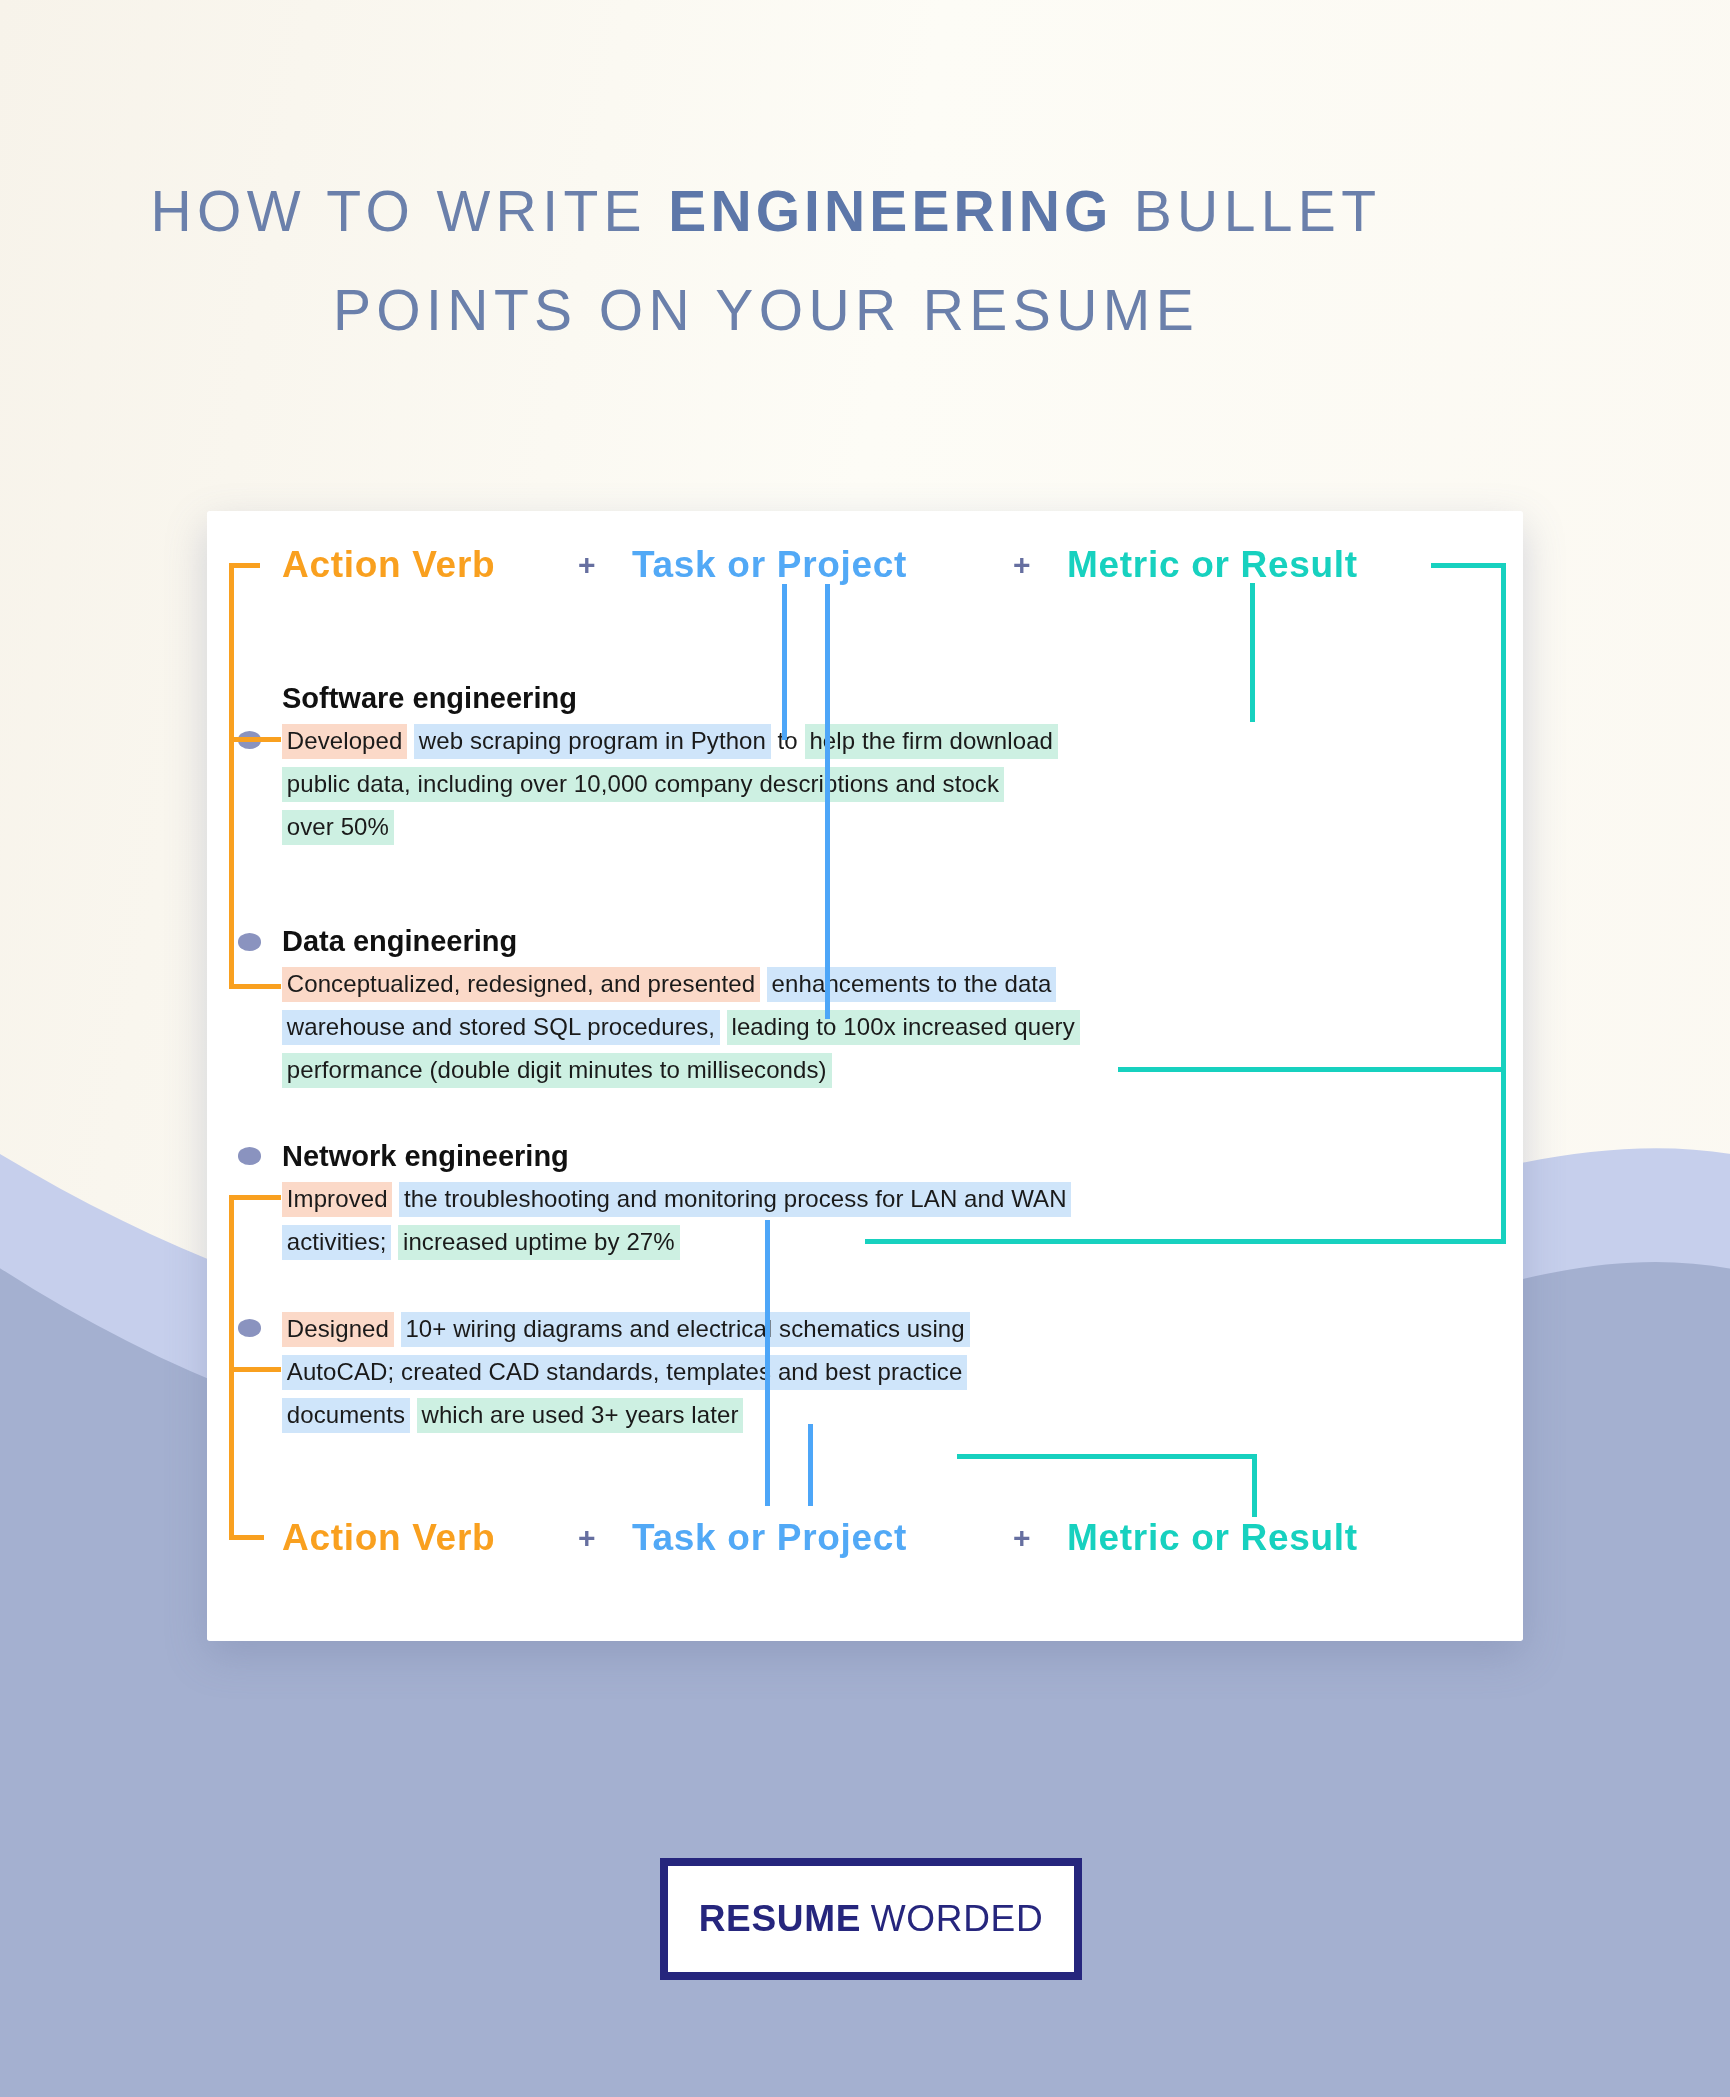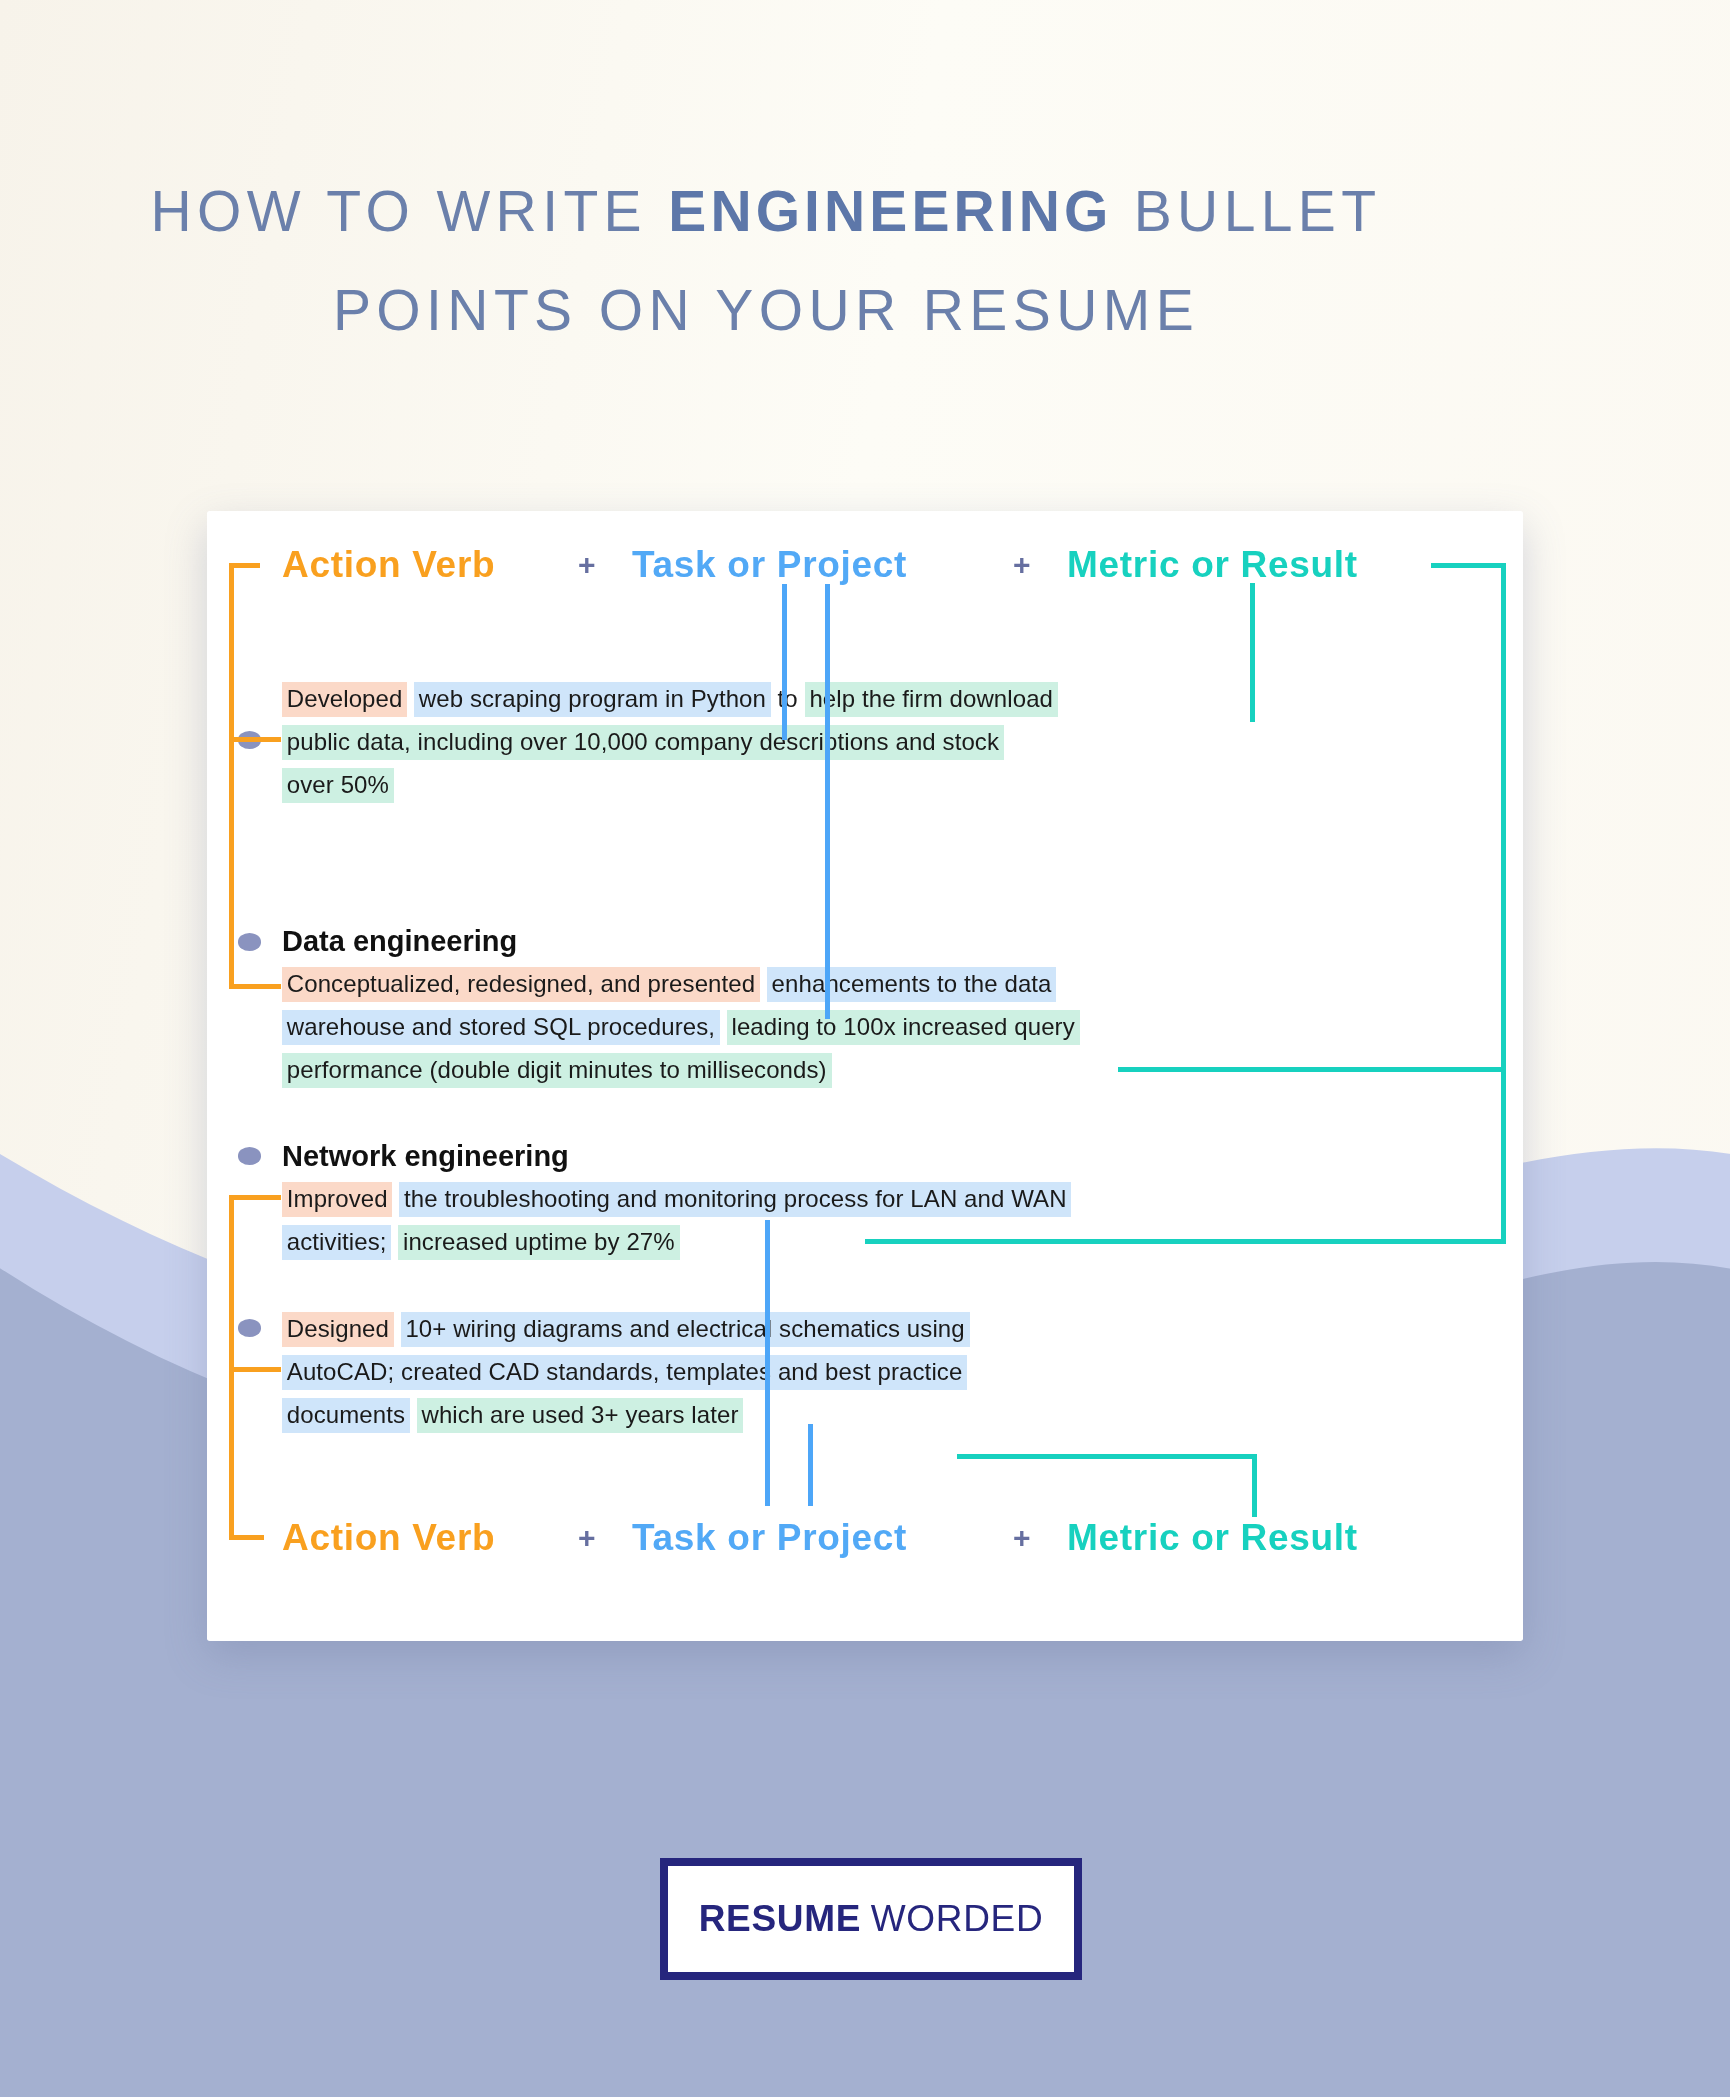--- a/index.html
+++ b/index.html
@@ -98,20 +98,21 @@
     <div class="formula-label f-plus  row-bottom pos-p2">+</div>
     <div class="formula-label f-metric row-bottom pos-m">Metric or Result</div>
 
     <div class="dot" style="top:220px"></div>
     <div class="dot" style="top:422px"></div>
     <div class="dot" style="top:636px"></div>
     <div class="dot" style="top:808px"></div>
 
     <div id="sections">
         <div class="section" style="top: 166px;">
+          <div class="heading">Software engineering</div>
           <div class="line"><span class="hl-peach">Developed</span><span class="hl-none"> </span><span class="hl-blue">web scraping program in Python</span><span class="hl-none"> to </span><span class="hl-green">help the firm download</span></div>
           <div class="line"><span class="hl-green">public data, including over 10,000 company descriptions and stock</span></div>
           <div class="line"><span class="hl-green">over 50%</span></div>
         </div>
         <div class="section" style="top: 409px;">
           <div class="heading">Data engineering</div>
           <div class="line"><span class="hl-peach">Conceptualized, redesigned, and presented</span><span class="hl-none"> </span><span class="hl-blue">enhancements to the data</span></div>
           <div class="line"><span class="hl-blue">warehouse and stored SQL procedures,</span><span class="hl-none"> </span><span class="hl-green">leading to 100x increased query</span></div>
           <div class="line"><span class="hl-green">performance (double digit minutes to milliseconds)</span></div>
         </div>

